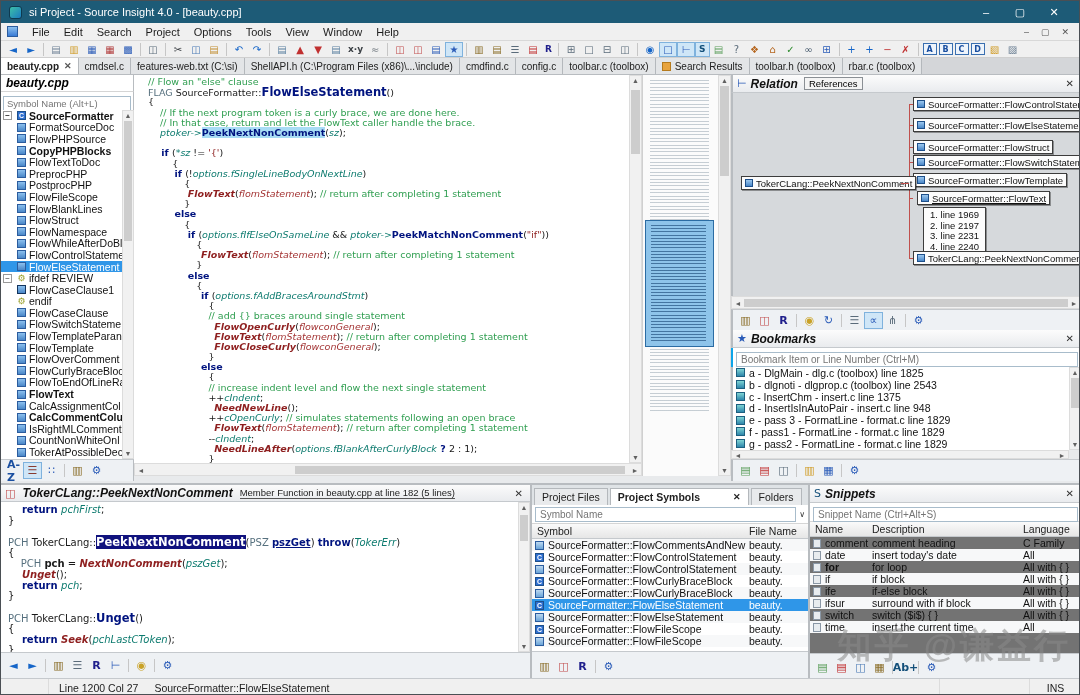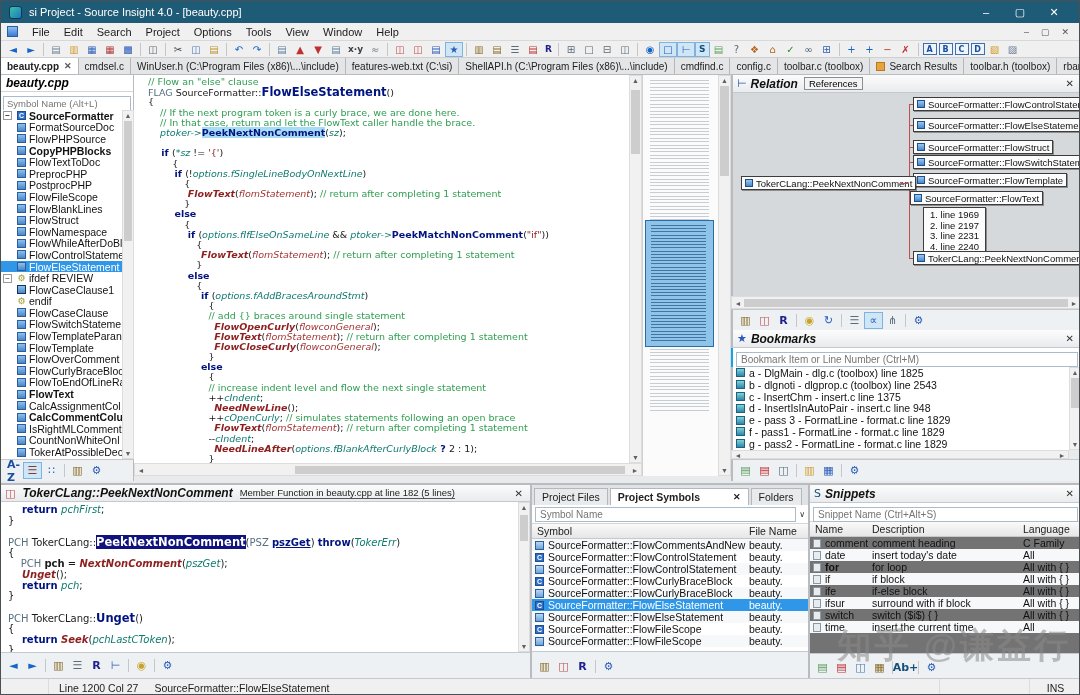--- a/index.html
+++ b/index.html
@@ -262,23 +262,20 @@
   <div class="abs tabbar">
     <span id="tabs" style="display:flex;align-items:flex-end;">
         <span class="tab active">
           <span>beauty.cpp</span>
           <span class="x">✕</span>
         </span>
         <span class="tab">
           <span>cmdsel.c</span>
         </span>
         <span class="tab">
-          <span>WinUser.h (C:\Program Files (x86)\...\include)</span>
-        </span>
-        <span class="tab">
           <span>features-web.txt (C:\si)</span>
         </span>
         <span class="tab">
           <span>ShellAPI.h (C:\Program Files (x86)\...\include)</span>
         </span>
         <span class="tab">
           <span>cmdfind.c</span>
         </span>
         <span class="tab">
           <span>config.c</span>
@@ -560,21 +557,21 @@
       <span class="rnode" style="left: 180px; top: 62px;">
         <span class="rico"></span>
         <span>SourceFormatter::FlowSwitchStatement</span>
       </span>
       <span class="rline" style="left: 176px; top: 87px; width: 4px; height: 1px;"></span>
       <span class="rnode" style="left: 180px; top: 80px;">
         <span class="rico"></span>
         <span>SourceFormatter::FlowTemplate</span>
       </span>
       <span class="rline" style="left: 176px; top: 105px; width: 4px; height: 1px;"></span>
-      <span class="rnode" style="left: 177px; top: 98px;">
+      <span class="rnode" style="left: 184px; top: 98px; text-decoration: underline;">
         <span class="rico"></span>
         <span>SourceFormatter::FlowText</span>
       </span>
       <span class="rnode" style="left: 8px; top: 83px;">
         <span class="rico"></span>
         <span>TokerCLang::PeekNextNonComment</span>
       </span>
       <span class="rline" style="left: 168px; top: 90px; width: 8px; height: 1px;"></span>
       <div class="rsub" style="left: 190px; top: 114px;">
         <div>1. line 1969</div>

